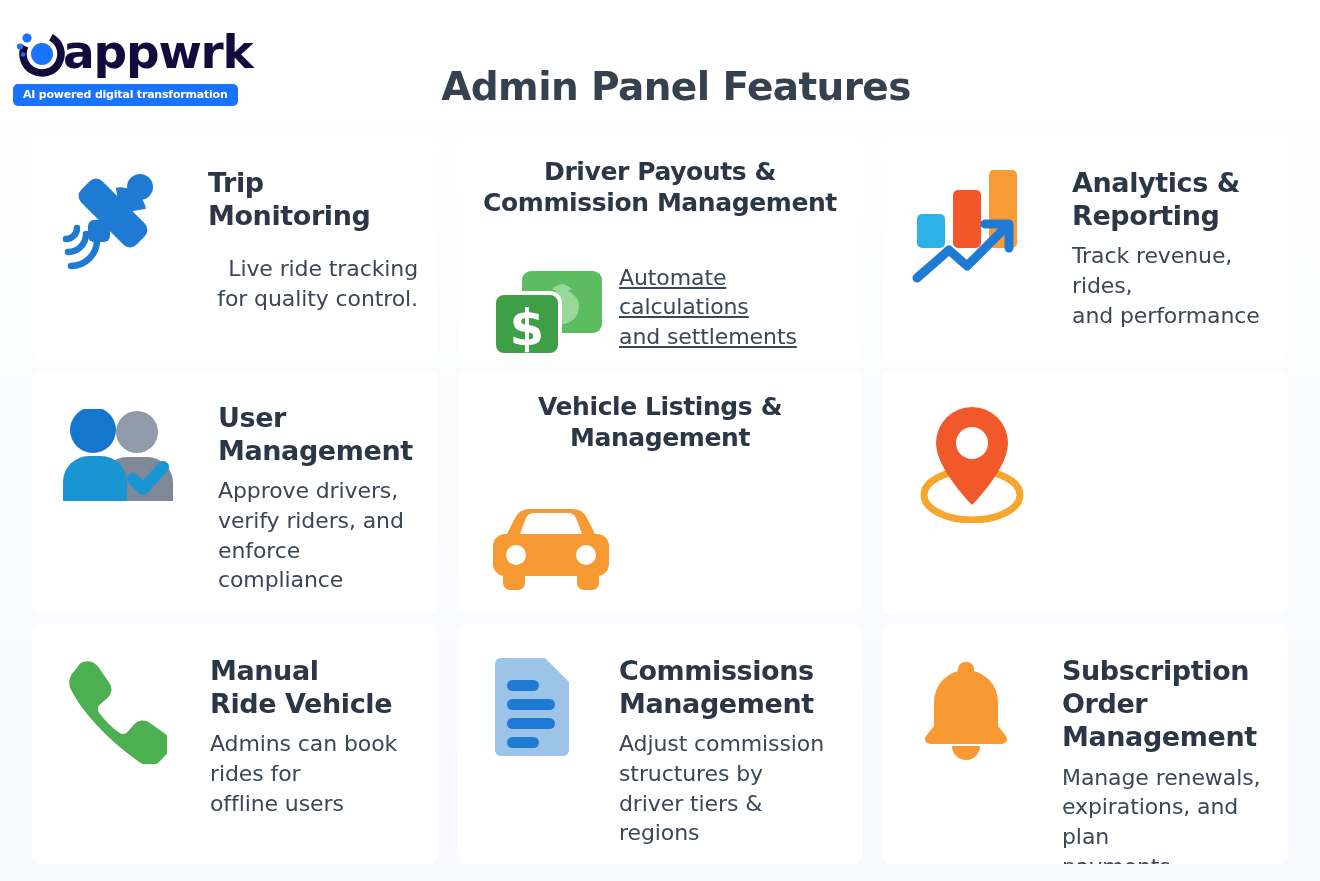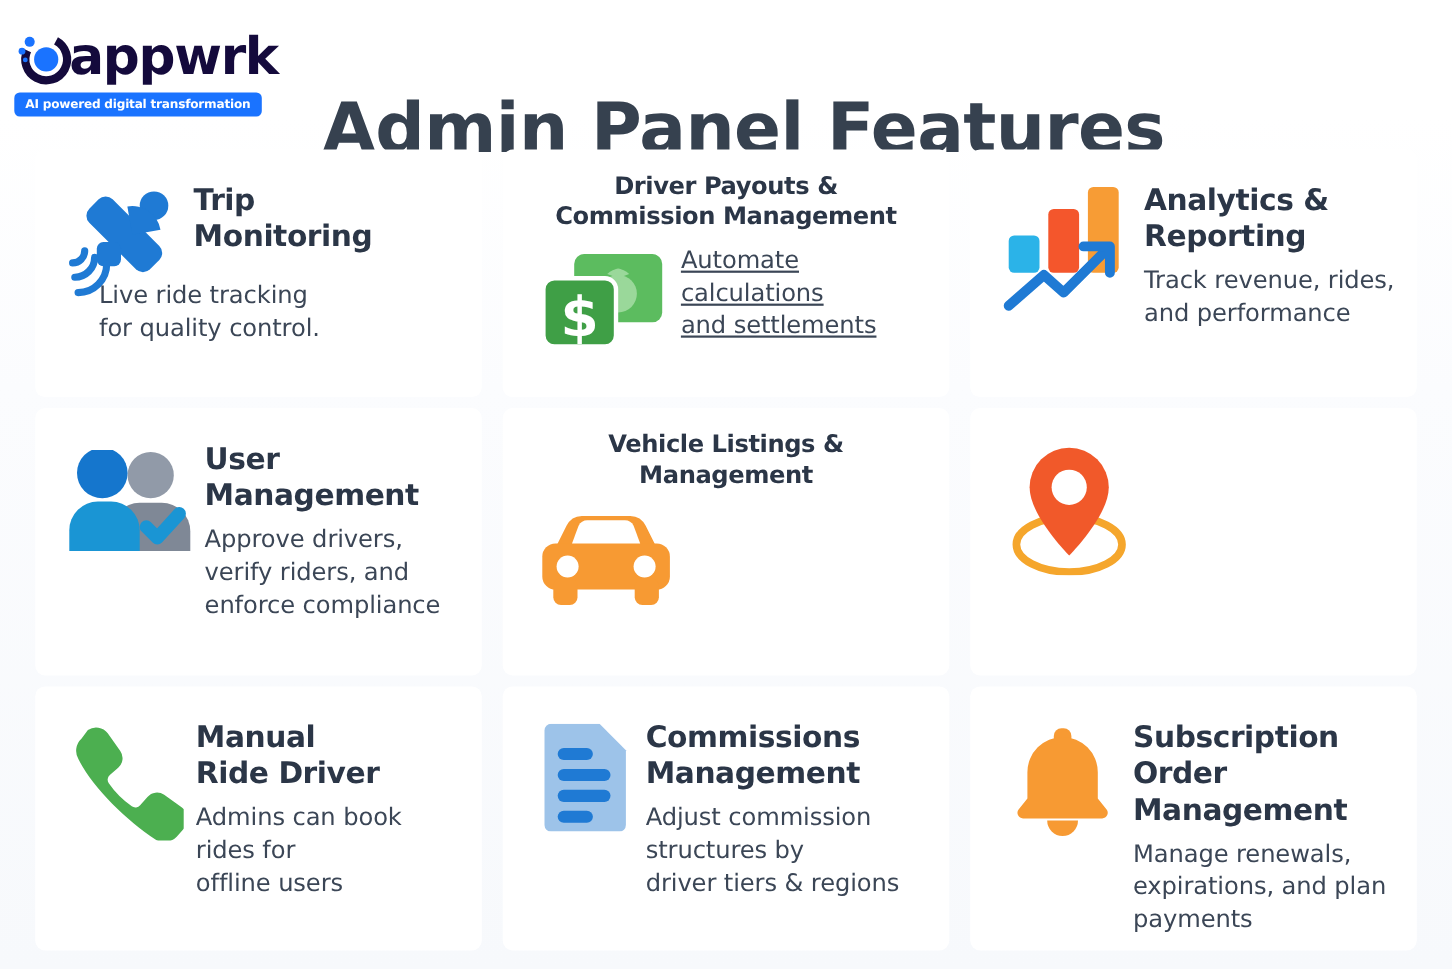--- a/index.html
+++ b/index.html
@@ -69,21 +69,21 @@
     display: inline-block;
     white-space: nowrap;
     font-family: "DejaVu Sans", sans-serif;
   }
   .page-title {
     position: absolute;
     left: 4px;
     right: 0;
     top: 38px;
     text-align: center;
-    font-size: 63px;
+    font-size: 39px;
     font-weight: 700;
     color: #36414f;
     letter-spacing: -0.6px;
     padding-left: 28px;
     font-family: "DejaVu Sans", sans-serif;
   }
 
   
   .grid {
     position: absolute;
@@ -97,20 +97,21 @@
     row-gap: 10px;
   }
   .card {
     background: #ffffff;
     border-radius: 9px;
     box-sizing: border-box;
     padding: 14px 20px 10px 20px;
     display: flex;
     flex-direction: column;
     overflow: hidden;
+    gap: 32px;
   }
 
   
   .card.split {
     flex-direction: row;
     align-items: flex-start;
     padding-top: 30px;
   }
   .card.split .icon-wrap {
     flex: 0 0 auto;
@@ -148,21 +149,21 @@
     font-size: 27px;
     font-weight: 700;
     color: #2b3647;
     line-height: 1.23;
     letter-spacing: -0.4px;
     margin: 0;
     white-space: pre-line;
     font-family: "DejaVu Sans", sans-serif;
   }
   .card-title-wide {
-    font-size: 22px;
+    font-size: 25px;
     font-weight: 700;
     color: #2b3647;
     line-height: 1.25;
     letter-spacing: -0.4px;
     margin: 0;
     white-space: pre-line;
     font-family: "DejaVu Sans", sans-serif;
   }
   .card-desc {
     font-size: 22px;
@@ -218,21 +219,21 @@
             <path d="M10 96 A26 26 0 0 0 36 70"></path>
             <path d="M10 80 A42 42 0 0 0 52 38" stroke-width="0"></path>
             <path d="M7 82 A18 18 0 0 0 25 64"></path>
             <path d="M5 69 A11 11 0 0 0 16 58"></path>
           </g>
         </svg>
       </div>
       <div class="text-col">
         <div class="card-title">Trip
 Monitoring</div>
-        <div class="card-desc" style="margin-left:-86px;margin-top:22px;">Live ride tracking
+        <div class="card-desc" style="margin-left:-86px;margin-top:22px;text-align:right;">Live ride tracking
 for quality control.</div>
       </div>
     </div>
 
     <div class="card stacked">
       <div class="card-title-wide">Driver Payouts &amp;
 Commission Management</div>
       <div class="body-row">
         <div class="icon-wrap" style="width:142px;padding-top:12px;">
           <svg width="116" height="92" viewBox="0 0 116 92">
@@ -326,21 +327,21 @@
     <div class="card split">
       <div class="icon-wrap" style="width:126px;padding-top:6px;">
         <svg width="104" height="104" viewBox="0 0 104 104">
           <path d="M22 6 a14 14 0 0 1 19 3 l12 17 a12 12 0 0 1 -2 16 l-8 7 a6 6 0 0 0 -1 8
                    q9 13 22 22 a6 6 0 0 0 8 -1 l7 -8 a12 12 0 0 1 16 -2 l17 12
                    a14 14 0 0 1 3 19 l-8 9 a16 16 0 0 1 -20 3 C58 92 26 60 13 34 a16 16 0 0 1 3 -20 z" transform="translate(-4 -2) scale(0.95)" fill="#4caf50"></path>
         </svg>
       </div>
       <div class="text-col">
         <div class="card-title">Manual
-Ride Driver</div>
+Ride Vehicle</div>
         <div class="card-desc">Admins can book
 rides for
 offline users</div>
       </div>
     </div>
 
     <div class="card split">
       <div class="icon-wrap" style="width:110px;padding-top:4px;">
         <svg width="82" height="98" viewBox="0 0 82 98">
           <path d="M4 6 a6 6 0 0 1 6 -6 h44 l24 24 v68 a6 6 0 0 1 -6 6 h-62 a6 6 0 0 1 -6 -6 z" fill="#9dc3e9"></path>

